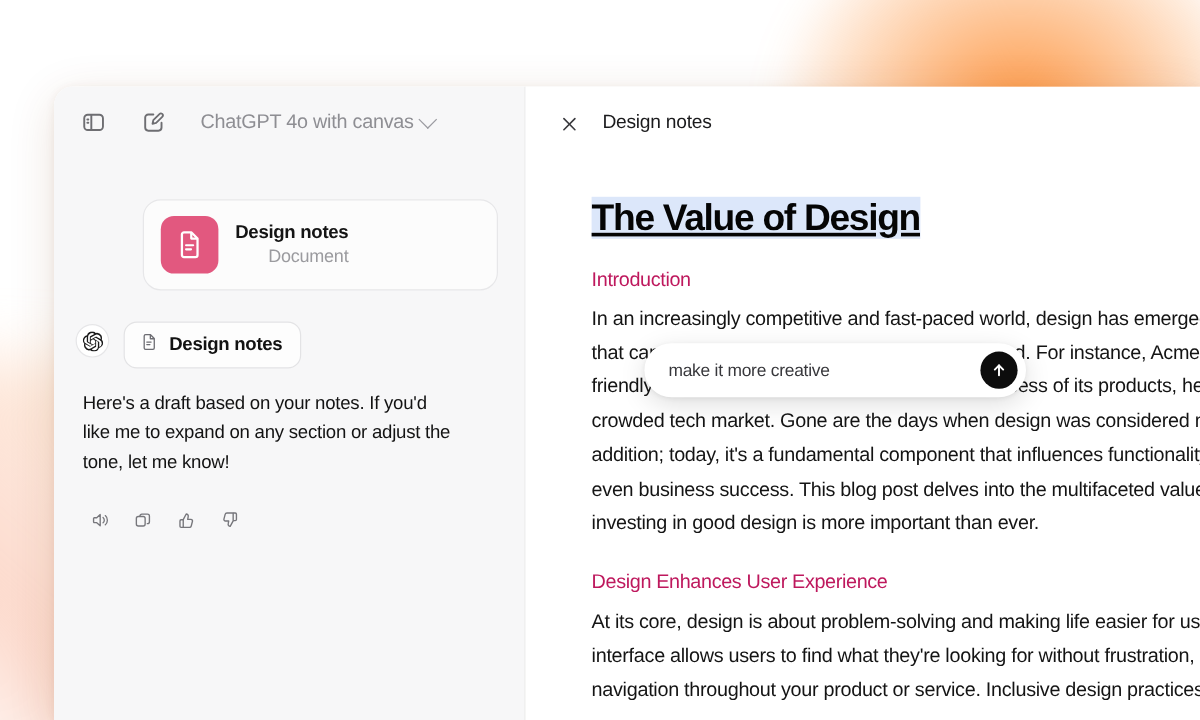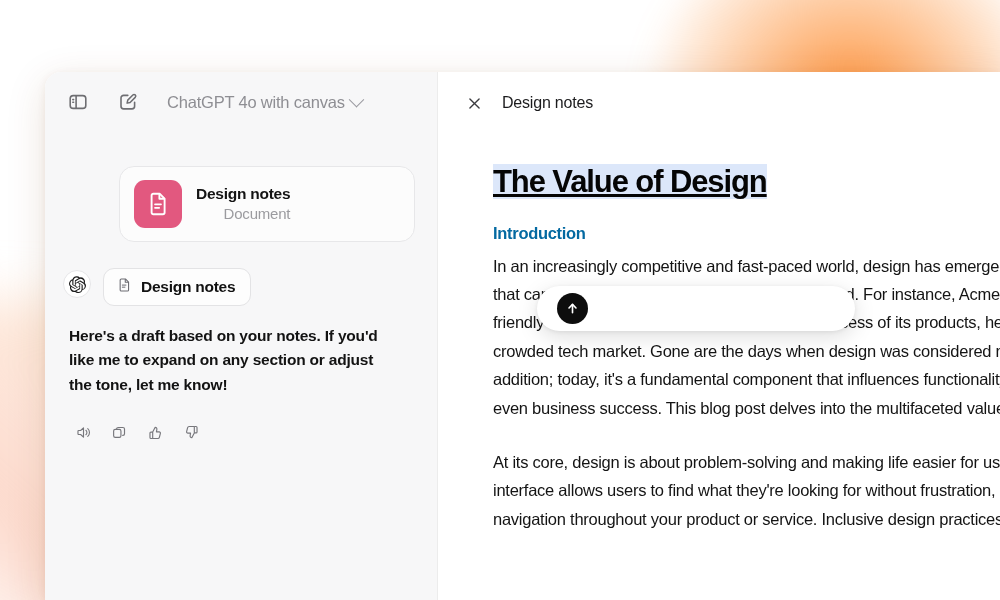--- a/index.html
+++ b/index.html
@@ -205,21 +205,20 @@
   }
 
   #assistant-text {
     margin-top: 18px;
     margin-left: -34px;
     font-size: 15.5px;
     line-height: 1.58;
     color: #131313;
     letter-spacing: -0.2px;
     max-width: 312px;
-    font-weight: bold;
   }
 
   #msg-actions {
     margin-top: 22px;
     margin-left: -34px;
     display: flex;
     gap: 8px;
   }
   .action-btn {
     width: 28px; height: 26px;
@@ -271,22 +270,22 @@
     color: #050505;
     background: #dce7fa;
     line-height: 1.28;
     box-decoration-break: clone;
     text-decoration: underline;
   }
   #doc-h1-wrap { margin-bottom: 22px; }
 
   .doc-h2 {
     font-size: 16.5px;
-    font-weight: 700;
-    color: #0369a1;
+    font-weight: 400;
+    color: #be185d;
     letter-spacing: -0.3px;
     margin-bottom: 9px;
   }
   .doc-p {
     font-size: 16.5px;
     line-height: 1.72;
     color: #141414;
     letter-spacing: -0.25px;
     white-space: nowrap;
     margin-bottom: 26px;
@@ -454,32 +453,35 @@
 
       <div>
         <div class="doc-h2">Introduction</div>
         <div class="doc-p">
           <span class="ln">In an increasingly competitive and fast-paced world, design has emerged as a</span>
           <span class="ln">that can make or break a product, service, or brand. For instance, Acme Co.'s fo</span>
           <span class="ln">friendly design has been a major factor in the success of its products, helping i</span>
           <span class="ln">crowded tech market. Gone are the days when design was considered merely</span>
           <span class="ln">addition; today, it's a fundamental component that influences functionality, use</span>
           <span class="ln">even business success. This blog post delves into the multifaceted value of de</span>
+          <span class="ln">investing in good design is more important than ever.</span>
         </div>
       </div>
 
       <div>
+        <div class="doc-h2">Design Enhances User Experience</div>
         <div class="doc-p">
           <span class="ln">At its core, design is about problem-solving and making life easier for users. A v</span>
           <span class="ln">interface allows users to find what they're looking for without frustration, ensur</span>
           <span class="ln">navigation throughout your product or service. Inclusive design practices ensu</span>
         </div>
       </div>
 
       <div id="inline-prompt">
+        <input id="inline-prompt-input" type="text" value="make it more creative" style="">
         <div id="inline-submit">
           <svg width="17" height="17" viewBox="0 0 20 20" fill="none" aria-hidden="true">
             <line x1="10" y1="15" x2="10" y2="5.4" stroke="#fff" stroke-width="1.9" stroke-linecap="round"></line>
             <path d="M5.9 9.4 10 5.2l4.1 4.2" stroke="#fff" stroke-width="1.9" stroke-linecap="round" stroke-linejoin="round"></path>
           </svg>
         </div>
       </div>
 
     </div>
   </div>

